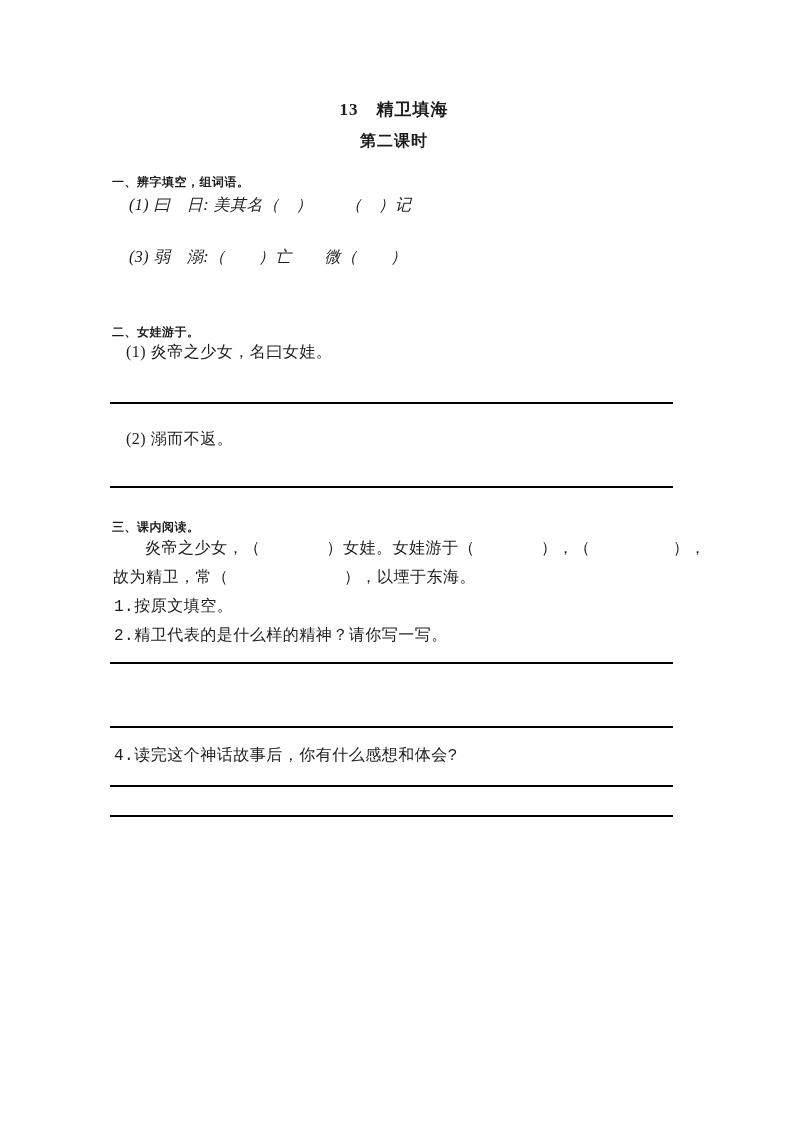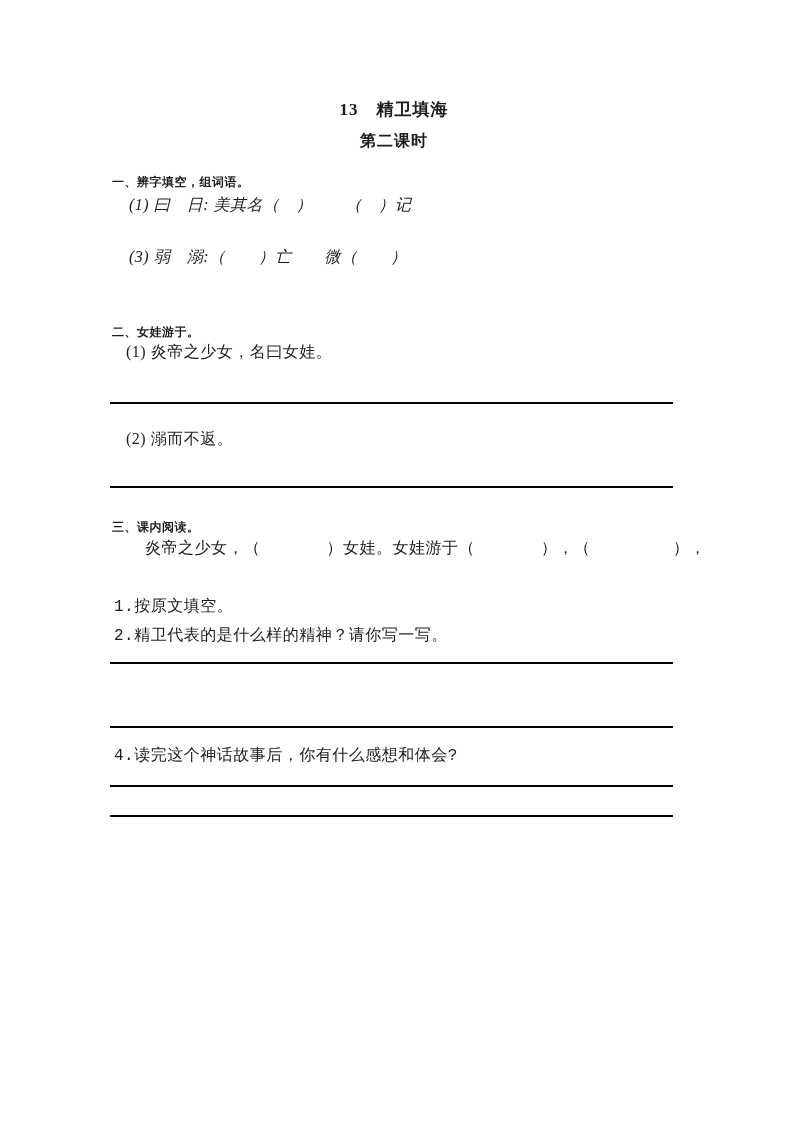--- a/index.html
+++ b/index.html
@@ -72,20 +72,21 @@
   <div class="abs body-line item-line" style="top:246px">(3) 弱　溺:（　　）亡　　微（　　）</div>
 
   <div class="abs sec-heading" style="top:313px">二、女娃游于。</div>
   <div class="abs body-line trans-line" style="top:341px">(1) 炎帝之少女，名曰女娃。</div>
   <div class="abs answer-line" style="top:402px"></div>
   <div class="abs body-line trans-line" style="top:428px">(2) 溺而不返。</div>
   <div class="abs answer-line" style="top:486px"></div>
 
   <div class="abs sec-heading" style="top:508px">三、课内阅读。</div>
   <div class="abs body-line passage-line" style="top:537px; left:145px">炎帝之少女，（　　　　）女娃。女娃游于（　　　　），（　　　　　），</div>
+  <div class="abs body-line passage-line" style="top:566px; left:113px">故为精卫，常（　　　　　　　），以堙于东海。</div>
 
   <div class="abs body-line question-line" style="top:596px">1.按原文填空。</div>
   <div class="abs body-line question-line" style="top:625px">2.精卫代表的是什么样的精神？请你写一写。</div>
   <div class="abs answer-line" style="top:662px"></div>
   <div class="abs answer-line" style="top:726px"></div>
   <div class="abs body-line question-line" style="top:745px">4.读完这个神话故事后，你有什么感想和体会?</div>
   <div class="abs answer-line" style="top:785px"></div>
   <div class="abs answer-line" style="top:815px"></div>
 
 </div>

